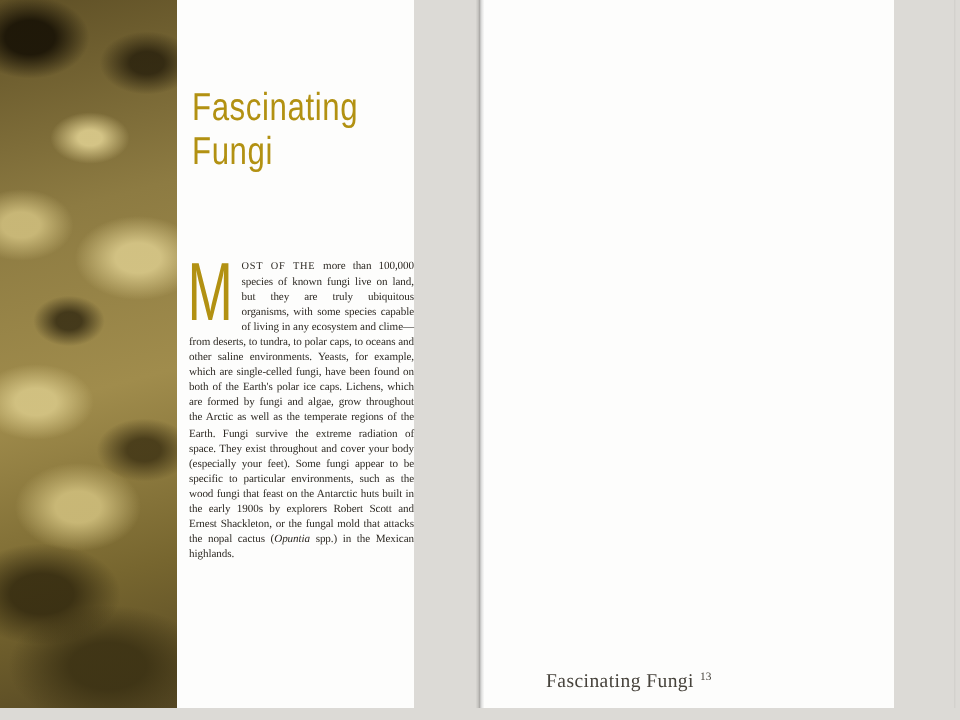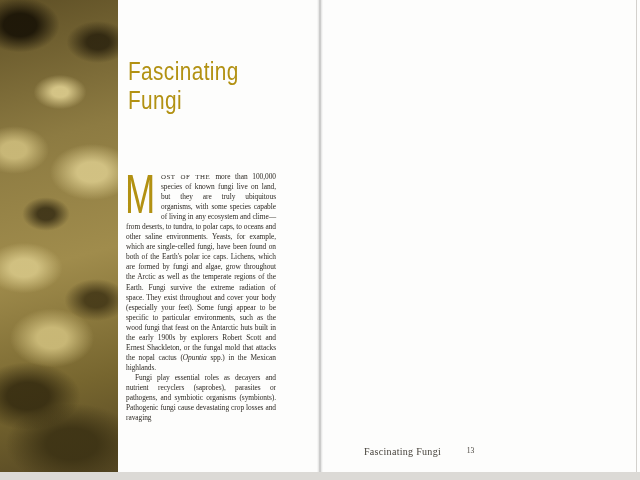--- a/index.html
+++ b/index.html
@@ -4,21 +4,21 @@
 <style>
   html,body { margin:0; padding:0; }
   body { font-family:"Liberation Serif", serif; }
 
   .stage {
     position:relative; width:640px; height:480px;
     background:#dcdad6; overflow:hidden;
   }
 
   .page {
-    position:absolute; top:0; height:472px; width:320px;
+    position:absolute; top:0; height:472px; width:276px;
     background:#fdfdfc;
   }
   .page.left  { left:0; }
   .page.right { left:320px; }
 
   
   .gutter {
     position:absolute; left:317px; top:0; width:6px; height:472px;
     background:linear-gradient(to right, rgba(0,0,0,0) 0%, rgba(0,0,0,0.10) 30%, rgba(0,0,0,0.26) 50%, rgba(0,0,0,0.10) 70%, rgba(0,0,0,0) 100%);
     z-index:5;
@@ -71,41 +71,40 @@
     float:left; color:#b29112;
     font-family:"Liberation Sans", sans-serif;
     font-size:55px; line-height:43px; font-weight:400;
     width:31px; height:42px; margin:1px 5px 0 -1px;
     transform:scaleX(0.66); transform-origin:0 0;
   }
   .sc { font-size:6.9px; letter-spacing:0.5px; }
 
   .footer-title {
     position:absolute; left:364px; top:446px;
-    font-size:10px; color:#47433c; letter-spacing:0.3px;
+    font-size:13px; color:#47433c; letter-spacing:0.3px;
   }
   .footer-page {
     position:absolute; left:364px; top:446px; width:213px;
     text-align:center; font-size:7.6px; color:#47433c;
   }
 </style>
 </head>
 <body>
 
 <div class="stage">
 
   <div class="page left">
     <div class="micrograph"></div>
     <h1 class="chapter-title">
       <span>Fascinating</span>
       <span>Fungi</span>
     </h1>
     <div class="body-text left-body">
         <p><span class="dropcap">M</span><span class="sc">OST OF THE </span><span>more than 100,000 species of known fungi live on land, but they are truly ubiquitous organisms, with some species capable of living in any ecosystem and clime—from deserts, to tundra, to polar caps, to oceans and other saline environments. Yeasts, for example, which are single-celled fungi, have been found on both of the Earth's polar ice caps. Lichens, which are formed by fungi and algae, grow throughout the Arctic as well as the temperate regions of the Earth. Fungi survive the extreme radiation of space. They exist throughout and cover your body (especially your feet). Some fungi appear to be specific to particular environments, such as the wood fungi that feast on the Antarctic huts built in the early 1900s by explorers Robert Scott and Ernest Shackleton, or the fungal mold that attacks the nopal cactus (</span><em>Opuntia</em><span> spp.) in the Mexican highlands.</span></p>
-        <p class="ind"><span>Fungi play essential roles as decayers and nutrient recyclers (saprobes), parasites or pathogens, and symbiotic organisms (symbionts). Pathogenic fungi cause devastating crop losses and ravaging</span></p>
       </div>
   </div>
 
   <div class="page right">
     
   </div>
 
   <div class="footer-title">Fascinating Fungi</div>
   <div class="footer-page">13</div>
 

